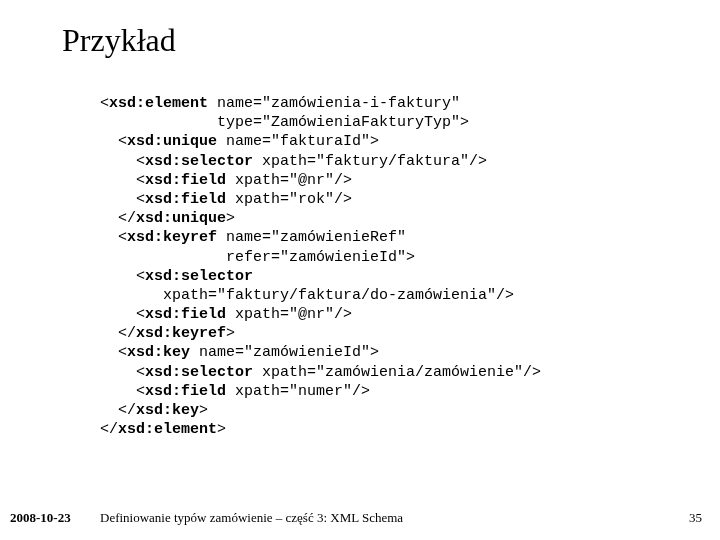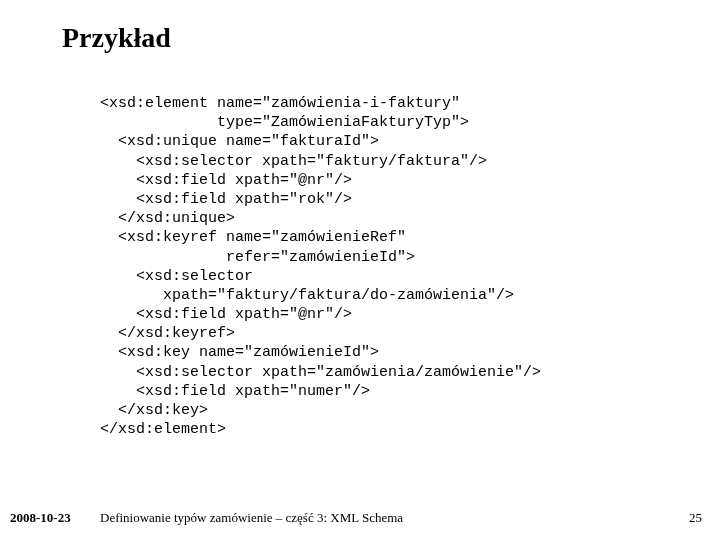--- a/index.html
+++ b/index.html
@@ -15,34 +15,34 @@
   .slide {
     position: relative;
     width: 720px;
     height: 540px;
     box-sizing: border-box;
   }
   .title {
     position: absolute;
     top: 22px;
     left: 62px;
-    font-size: 28px;
-    font-weight: 700;
+    font-size: 32px;
+    font-weight: 400;
   }
   .code {
     position: absolute;
     top: 94px;
     left: 100px;
     font-family: "Courier New", Courier, monospace;
     font-size: 15px;
     line-height: 1.28;
     white-space: pre;
   }
   .code b {
-    font-weight: normal;
+    font-weight: bold;
   }
   .footer {
     position: absolute;
     bottom: 14px;
     left: 0;
     right: 0;
     font-size: 13px;
     color: #000;
   }
   .footer .date {
@@ -84,16 +84,16 @@
 <span><span>  &lt;/</span><b>xsd:keyref</b><span>&gt;</span></span>
 <span><span>  &lt;</span><b>xsd:key</b><span> name="zamówienieId"&gt;</span></span>
 <span><span>    &lt;</span><b>xsd:selector</b><span> xpath="zamówienia/zamówienie"/&gt;</span></span>
 <span><span>    &lt;</span><b>xsd:field</b><span> xpath="numer"/&gt;</span></span>
 <span><span>  &lt;/</span><b>xsd:key</b><span>&gt;</span></span>
 <span><span>&lt;/</span><b>xsd:element</b><span>&gt;</span></span></div>
 
   <div class="footer">
     <span class="date">2008-10-23</span>
     <span class="caption">Definiowanie typów zamówienie – część 3: XML Schema</span>
-    <span class="pagenum">25</span>
+    <span class="pagenum">35</span>
   </div>
 
 </div>
 
 </body></html>

